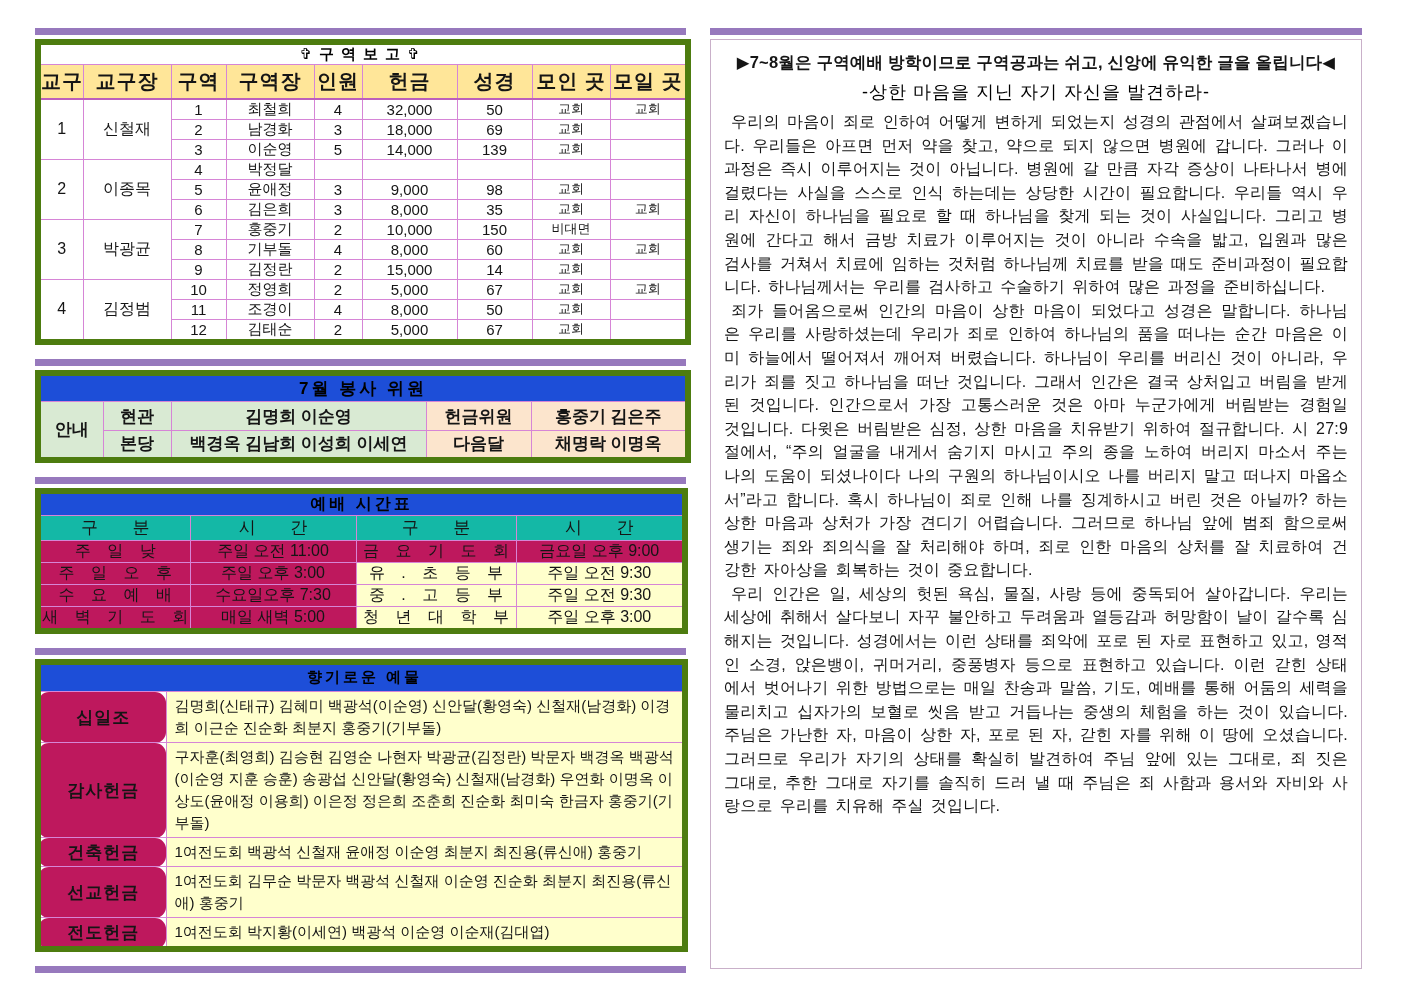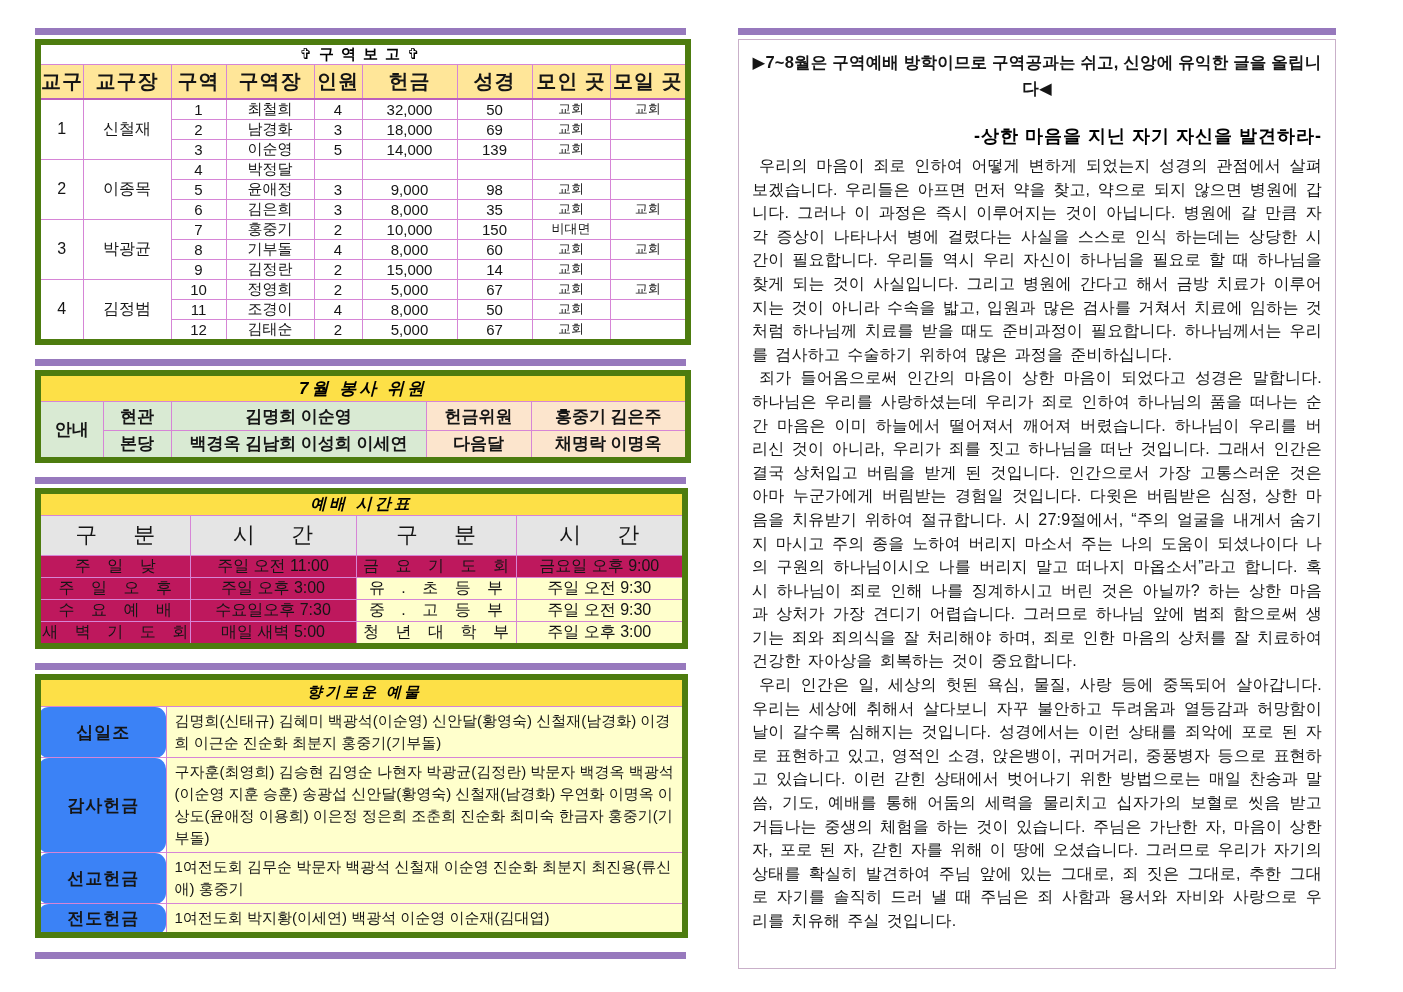--- a/index.html
+++ b/index.html
@@ -4,21 +4,21 @@
 <style>
   * { margin:0; padding:0; box-sizing:border-box; }
   html,body { background:#ffffff; }
   body {
     width:1403px; height:992px; overflow:hidden;
     font-family:"Liberation Sans","DejaVu Sans",sans-serif;
     color:#151515;
   }
   .page { position:relative; width:1403px; height:992px; background:#fff; }
   .col-left  { position:absolute; left:35px;  top:28px; width:651px; }
-  .col-right { position:absolute; left:738px; top:28px; width:598px; }
+  .col-right { position:absolute; left:710px; top:28px; width:652px; }
 
   .pbar { height:7px; background:#9779BD; margin-bottom:4px; }
 
   table { border-collapse:collapse; width:100%; table-layout:fixed; margin-bottom:14px; }
   .t { border:6px solid #4d7c0f; }
   .t td, .t th {
     border:1px solid #D685D6; text-align:center; vertical-align:middle;
     overflow:hidden; white-space:nowrap; font-size:15px;
   }
 
@@ -29,57 +29,57 @@
   }
   .t1 .hd th {
     background:#FFE699; font-weight:bold; font-size:20px; height:34px;
     border-bottom:2px solid #BC5FBC; letter-spacing:1px;
   }
   .t1 td { height:20px; }
   .t1 .sm { font-size:13px; }
   .t1 .grp { font-size:16px; }
 
   
-  .tt-mid { background:#fde047; font-weight:bold; font-size:21px; letter-spacing:3px; height:30px; color:#000;font-style:italic; }
+  .tt-mid { background:#1d4ed8; font-weight:bold; font-size:21px; letter-spacing:3px; height:30px; color:#000; }
   .t2 td { height:29px; font-weight:bold; font-size:17px; }
   .bg-green  { background:#D9EAD3; }
   .bg-orange { background:#FCE5CD;margin-left:36px; }
 
   
   .t3 th {
-    background:#e5e5e5; height:40px; font-weight:normal; font-size:22px; word-spacing:30px;
+    background:#14b8a6; height:25px; font-weight:normal; font-size:17px; word-spacing:30px;
   }
   .t3 td { height:22px; font-size:16px; }
   .t3 .lbl { word-spacing:12px; }
   .t3 .dot-r { border-right:1px dotted #D685D6; }
   .bg-pink   { background:#be185d; }
   .bg-yellow { background:#FFFFCC; }
 
   
   .t4 td { font-size:15px; }
   .t4 .lbl4 {
-    background:#3b82f6; font-weight:bold; font-size:17px; letter-spacing:1px;
+    background:#be185d; font-weight:bold; font-size:17px; letter-spacing:1px;
     border-bottom:1px dotted #D685D6;
     border-radius:11px;
   }
   .t4 .names {
     background:#FFFFCC; text-align:left; white-space:normal;
     line-height:22px; padding:3px 8px; border-left:1px dotted #D685D6;
     border-bottom:1px dotted #D685D6;
   }
   .tt-mid4 { border-bottom:1px solid #D685D6;padding-left:6px; }
 
   
   .article-box {
     border:1px solid #C9B0C9; min-height:930px; padding:9px 13px 12px 13px; background:#fff;
   }
   .notice { font-size:16.5px; font-weight:bold; text-align:center; letter-spacing:0.2px; line-height:26px; }
   .article-title {
-    text-align:right; font-weight:bold; font-size:18px; letter-spacing:1px;
-    margin:23px 0 6px 0; color:#000;
+    text-align:center; font-weight:normal; font-size:18px; letter-spacing:1px;
+    margin:5px 0 6px 0; color:#000;
   }
   .article p {
     font-size:16px; line-height:23.6px; text-align:justify;
     letter-spacing:0.2px; word-spacing:2.5px; text-indent:7px;
   }
 </style>
 </head>
 <body>
 
 <div class="page">
@@ -327,20 +327,24 @@
       </tr>
       <tr>
         <td class="lbl4">십일조</td>
         <td class="names">김명희(신태규) 김혜미 백광석(이순영) 신안달(황영숙) 신철재(남경화) 이경희 이근순 진순화 최분지 홍중기(기부돌)</td>
       </tr>
       <tr>
         <td class="lbl4">감사헌금</td>
         <td class="names">구자훈(최영희) 김승현 김영순 나현자 박광균(김정란) 박문자 백경옥 백광석(이순영 지훈 승훈) 송광섭 신안달(황영숙) 신철재(남경화) 우연화 이명옥 이상도(윤애정 이용희) 이은정 정은희 조춘희 진순화 최미숙 한금자 홍중기(기부돌)</td>
       </tr>
       <tr>
+        <td class="lbl4">건축헌금</td>
+        <td class="names">1여전도회 백광석 신철재 윤애정 이순영 최분지 최진용(류신애) 홍중기</td>
+      </tr>
+      <tr>
         <td class="lbl4">선교헌금</td>
         <td class="names">1여전도회 김무순 박문자 백광석 신철재 이순영 진순화 최분지 최진용(류신애) 홍중기</td>
       </tr>
       <tr>
         <td class="lbl4">전도헌금</td>
         <td class="names">1여전도회 박지황(이세연) 백광석 이순영 이순재(김대엽)</td>
       </tr>
       </tbody>
     </table>
 

